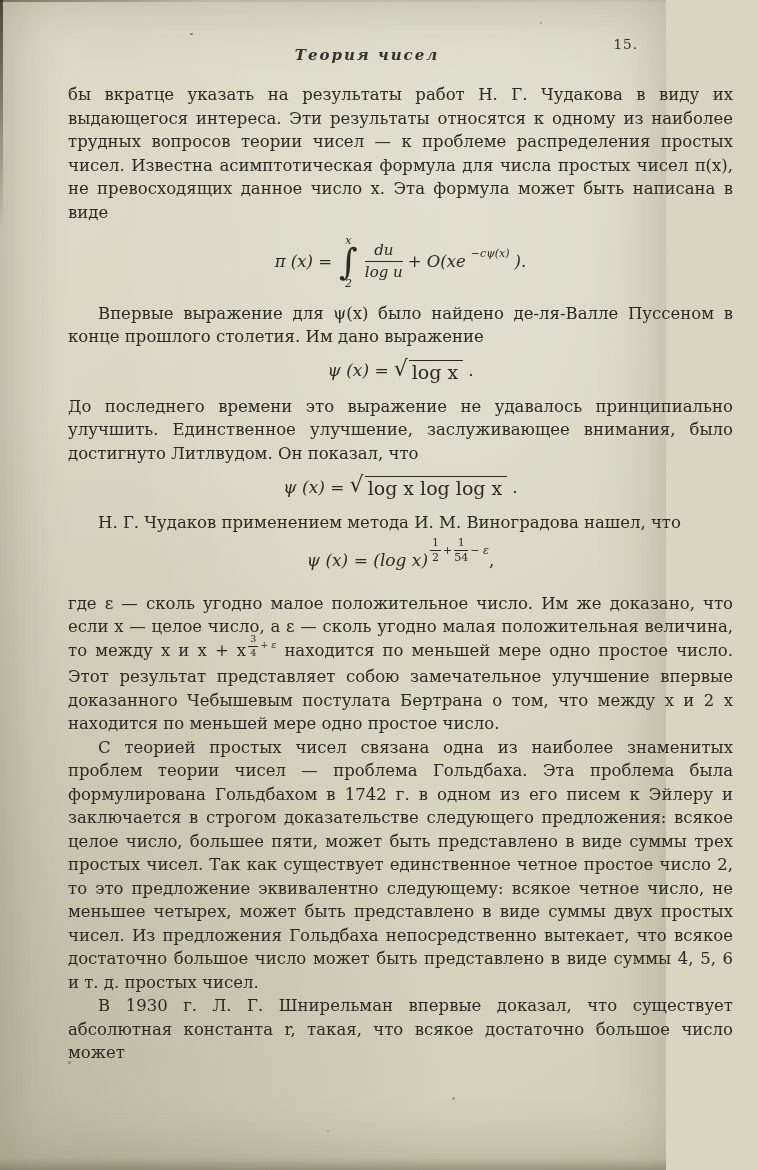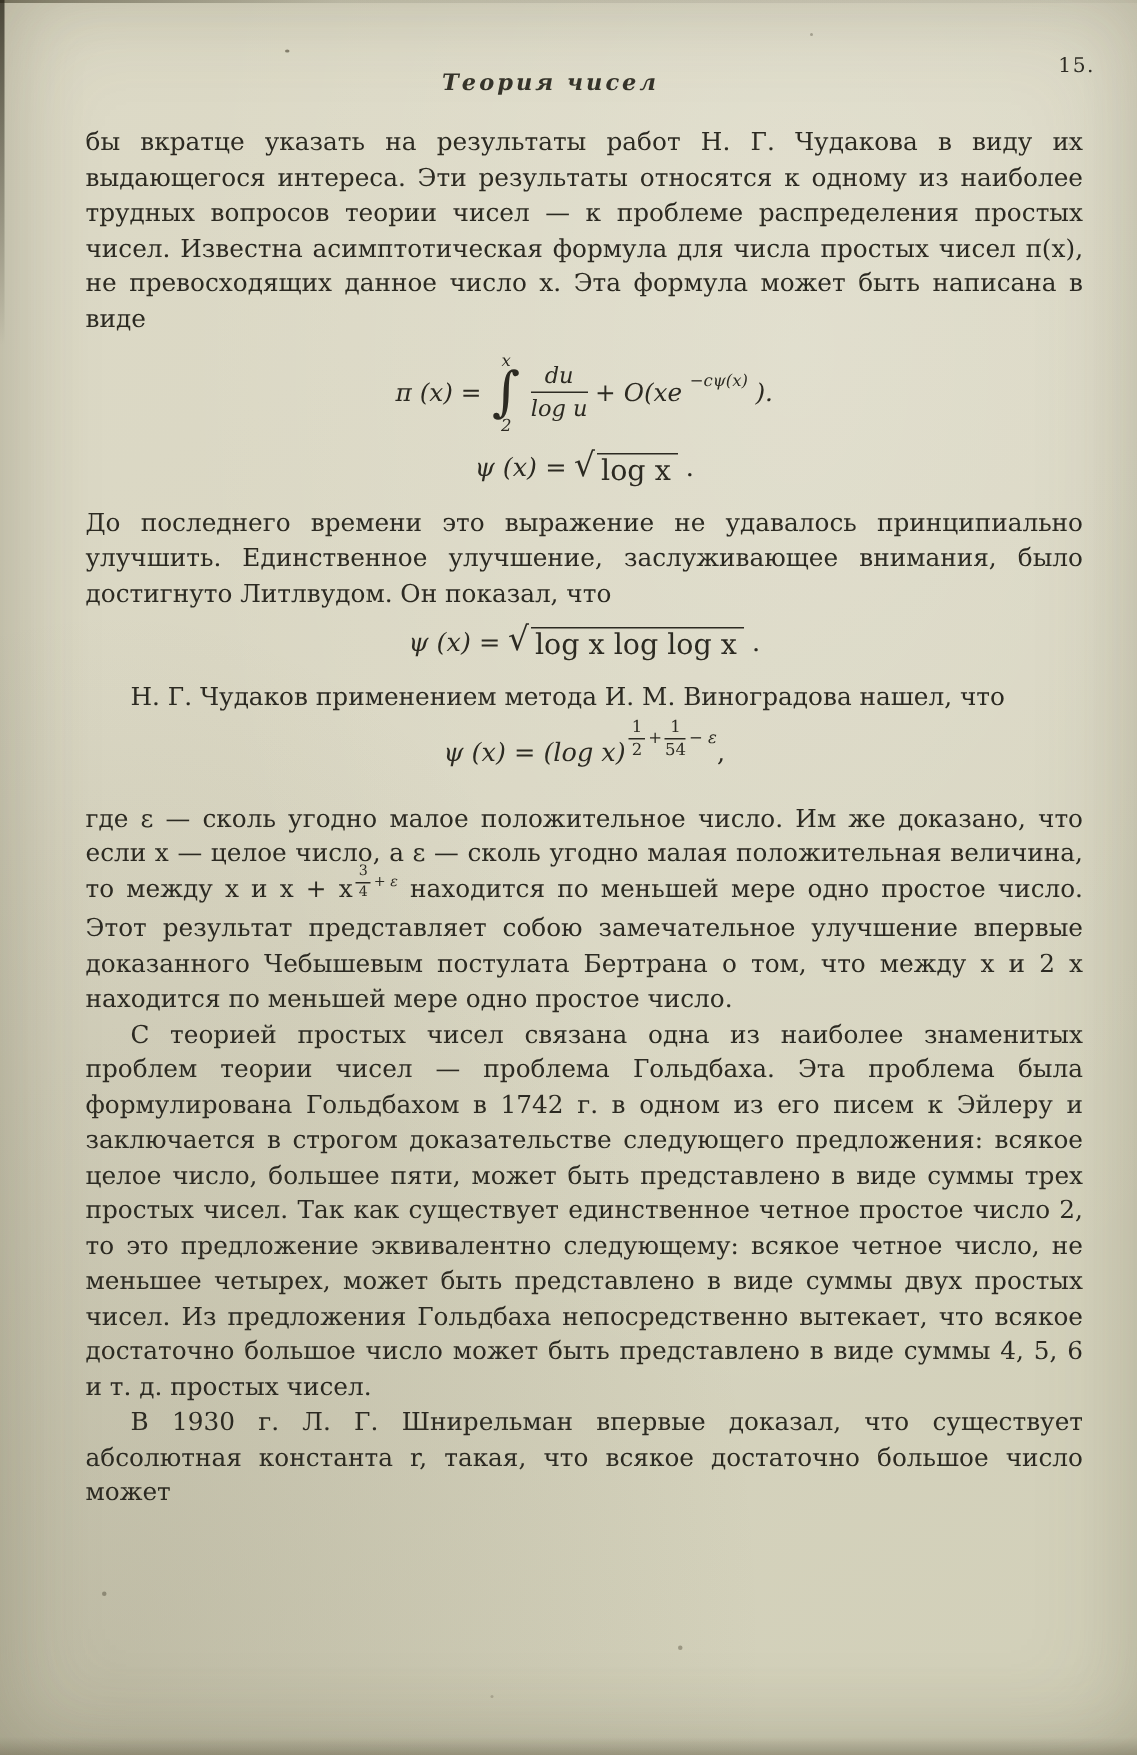--- a/index.html
+++ b/index.html
@@ -3,29 +3,30 @@
 <meta charset="utf-8">
 <style>
   html,body{margin:0;padding:0;}
   body{
     width:758px;height:1170px;
     font-family:"DejaVu Serif","Liberation Serif",serif;
     background:#d8d5c0;
     overflow:hidden;
   }
   .page{
-    position:relative;width:758px;height:1170px;
+    position:relative;width:638px;height:1170px;
     background:
       radial-gradient(ellipse at 70% 20%, rgba(255,255,250,0.20), rgba(0,0,0,0) 55%),
       radial-gradient(ellipse at 10% 95%, rgba(90,84,58,0.18), rgba(0,0,0,0) 45%),
       linear-gradient(150deg,#dddac7 0%,#d9d6c2 45%,#d1cfb8 100%);
     box-shadow:
       inset 0 0 70px rgba(96,90,62,0.20),
       inset 10px -12px 50px rgba(80,74,48,0.14);
     color:#2c2a22;
+    padding-left:28px;
   }
   
   .edge-top{position:absolute;left:0;top:0;width:100%;height:2px;
     background:linear-gradient(90deg,rgba(60,55,35,0.55),rgba(60,55,35,0.12) 30%,rgba(60,55,35,0.05));}
   .edge-left{position:absolute;left:0;top:0;width:3px;height:230px;
     background:linear-gradient(180deg,rgba(35,32,20,0.75),rgba(35,32,20,0.0));}
   .edge-bottom{position:absolute;left:0;bottom:0;width:100%;height:12px;
     background:linear-gradient(0deg,rgba(70,64,42,0.28),rgba(70,64,42,0.0));}
   .speck{position:absolute;border-radius:50%;background:rgba(58,52,36,0.55);}
   .s1{left:190px;top:33px;width:3px;height:2px;}
@@ -38,21 +39,21 @@
   .running-head{
     position:absolute;top:46px;left:57px;width:620px;
     text-align:center;font-size:15px;font-weight:bold;font-style:italic;
     letter-spacing:2px;color:#35332a;
   }
   .page-num{
     position:absolute;top:36px;right:28px;
     font-size:13.5px;color:#2e2c24;letter-spacing:1px;
   }
   .text-block{
-    position:absolute;left:57px;top:83px;width:665px;
+    position:absolute;left:68px;top:83px;width:665px;
     font-size:16.5px;line-height:23.5px;
     text-align:justify;
   }
   p.bp{margin:0;}
   p.ind{text-indent:30px;}
 
   
   .formula{line-height:1;margin:11px 0 13px;}
   .f-flex{display:flex;justify-content:center;align-items:center;gap:5px;}
   .f-center{text-align:center;}
@@ -103,20 +104,21 @@
       </span>
       <span class="frac ital">
         <span class="fn">du</span>
         <span class="fd">log u</span>
       </span>
       <span class="ital">+ O(xe</span>
         <span class="fsup">−cψ(x)</span>
         <span class="ital">).</span>
     </div>
 
+    <p class="bp ind">Впервые выражение для ψ(x) было найдено де-ля-Валле Пуссеном в конце прошлого столетия. Им дано выражение</p>
 
     <div class="formula f-flex f2x">
       <span class="ital">ψ (x) =</span>
       <span class="sqrt-glyph">√</span>
         <span class="rad">log x</span>
       <span>.</span>
     </div>
 
     <p class="bp">До последнего времени это выражение не удавалось принципиально улучшить. Единственное улучшение, заслуживающее внимания, было достигнуто Литлвудом. Он показал, что</p>
 

